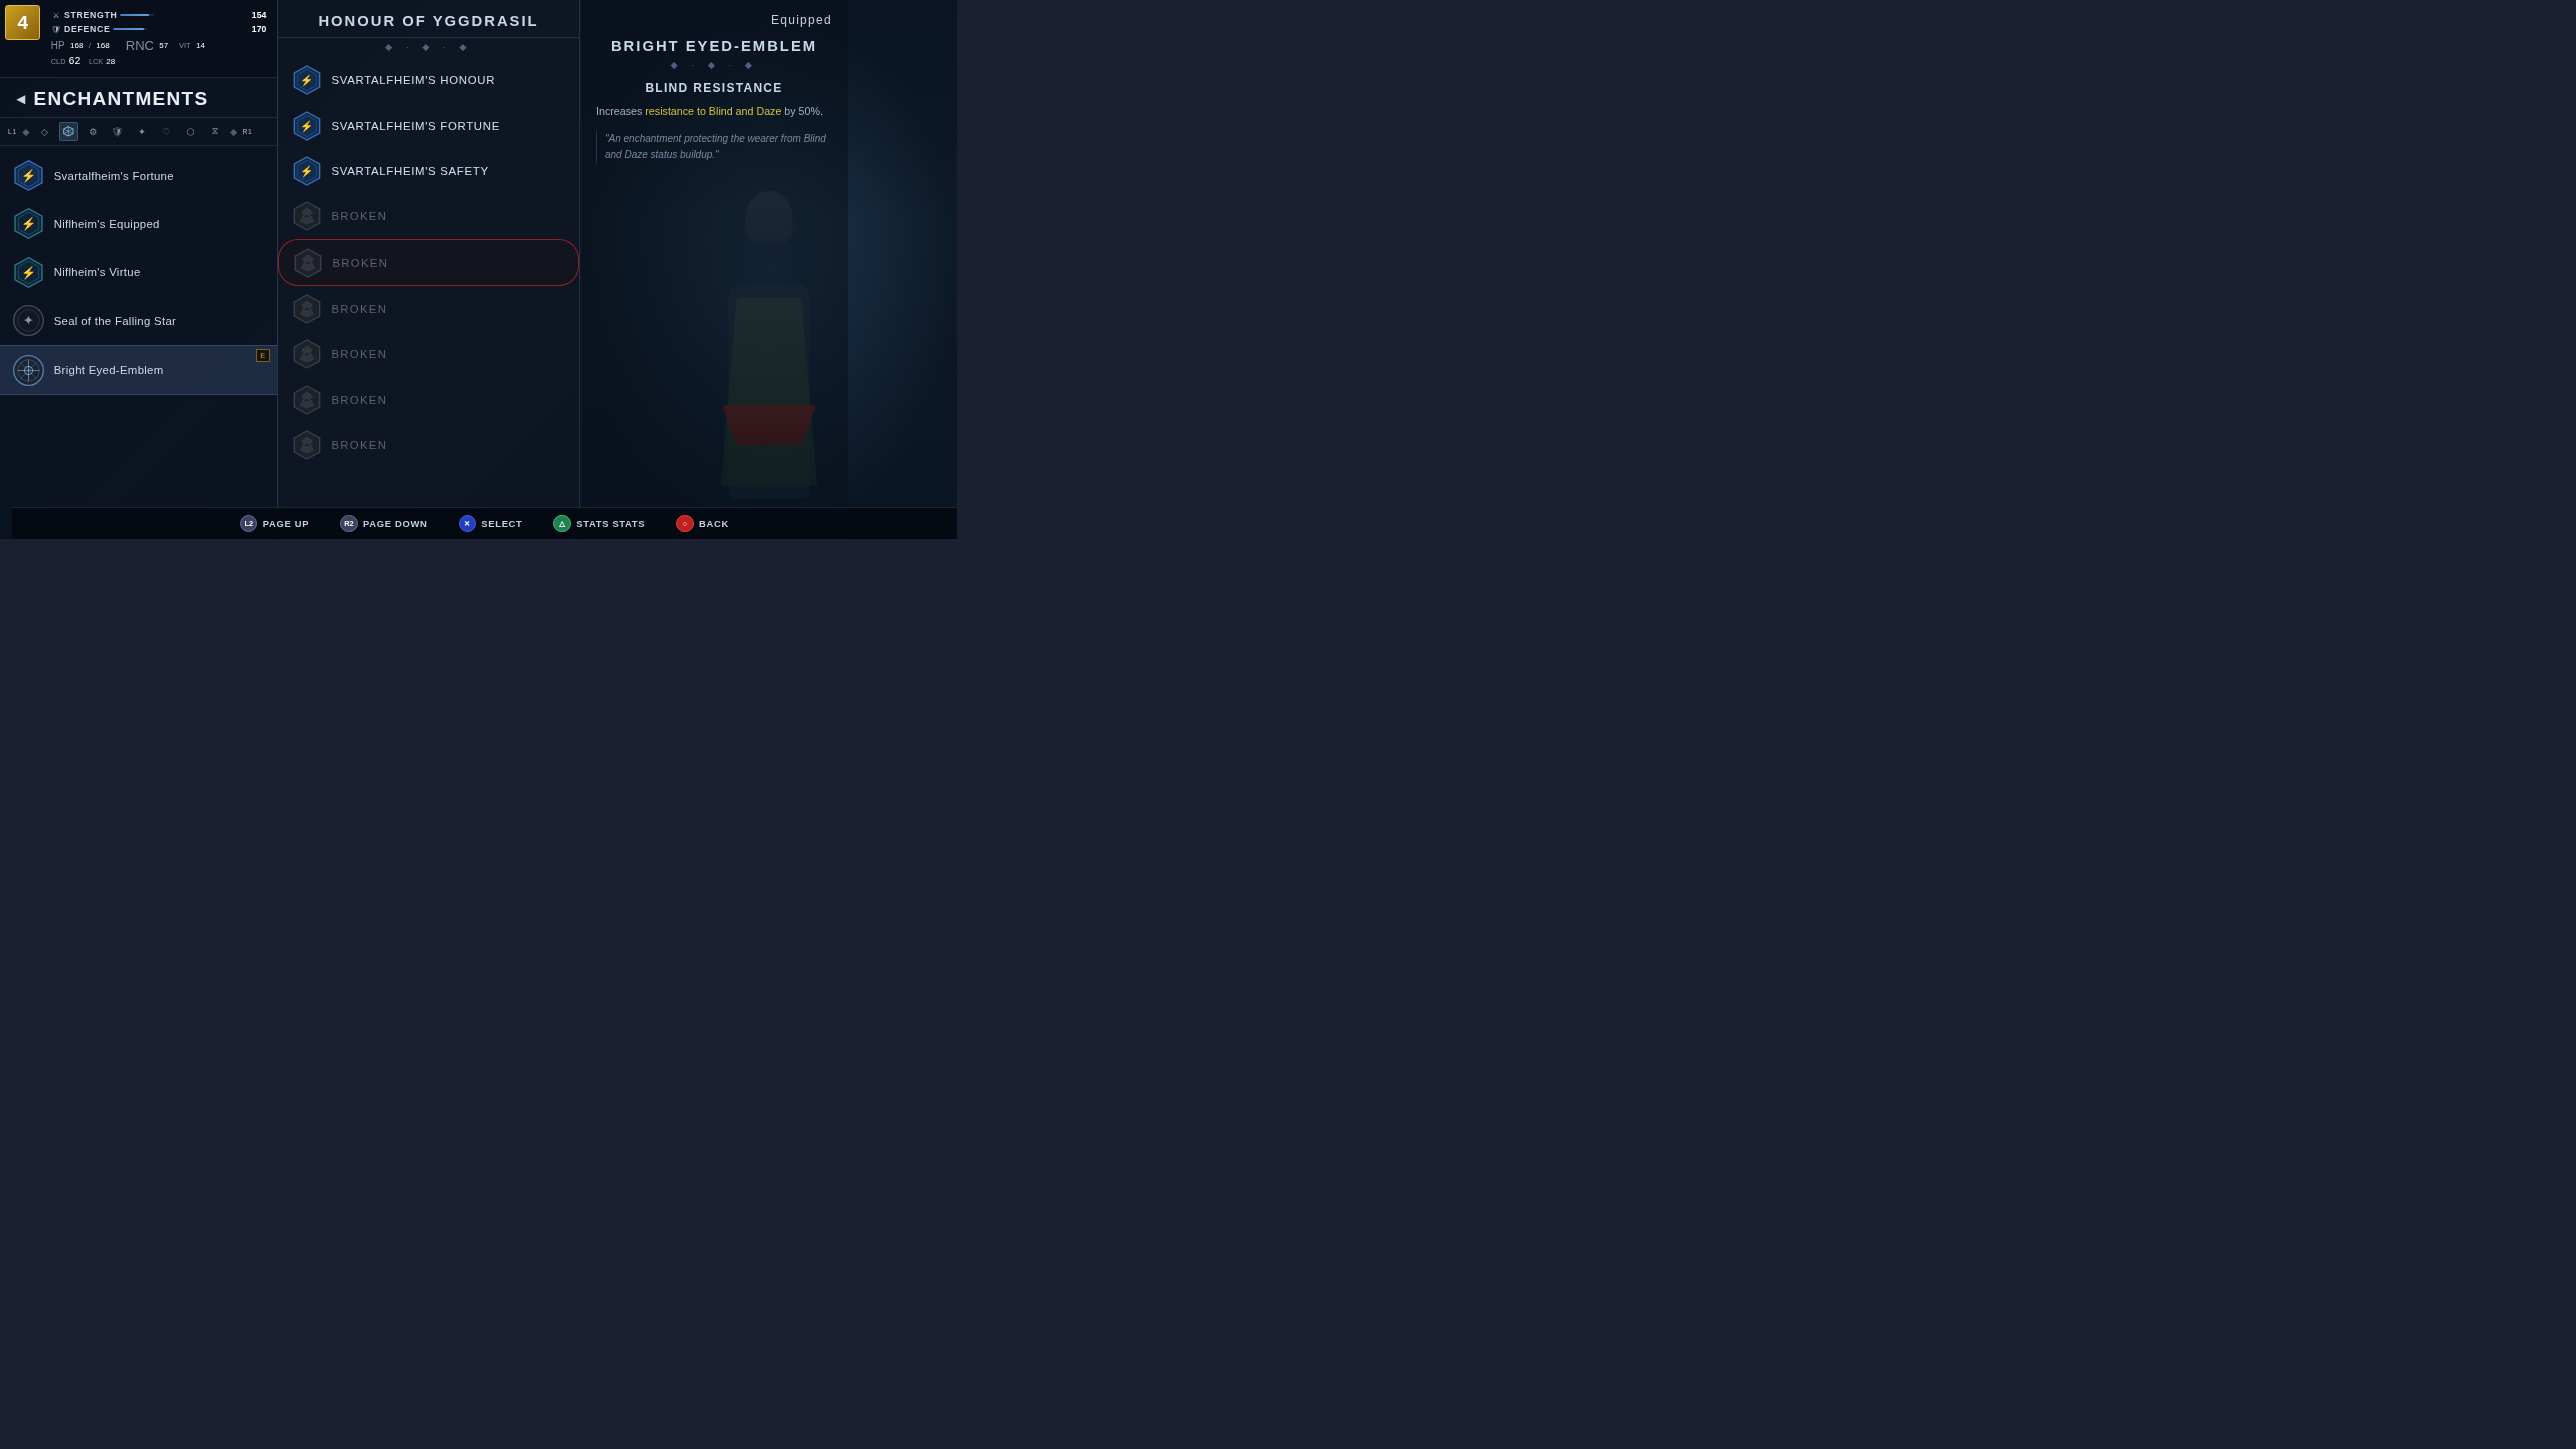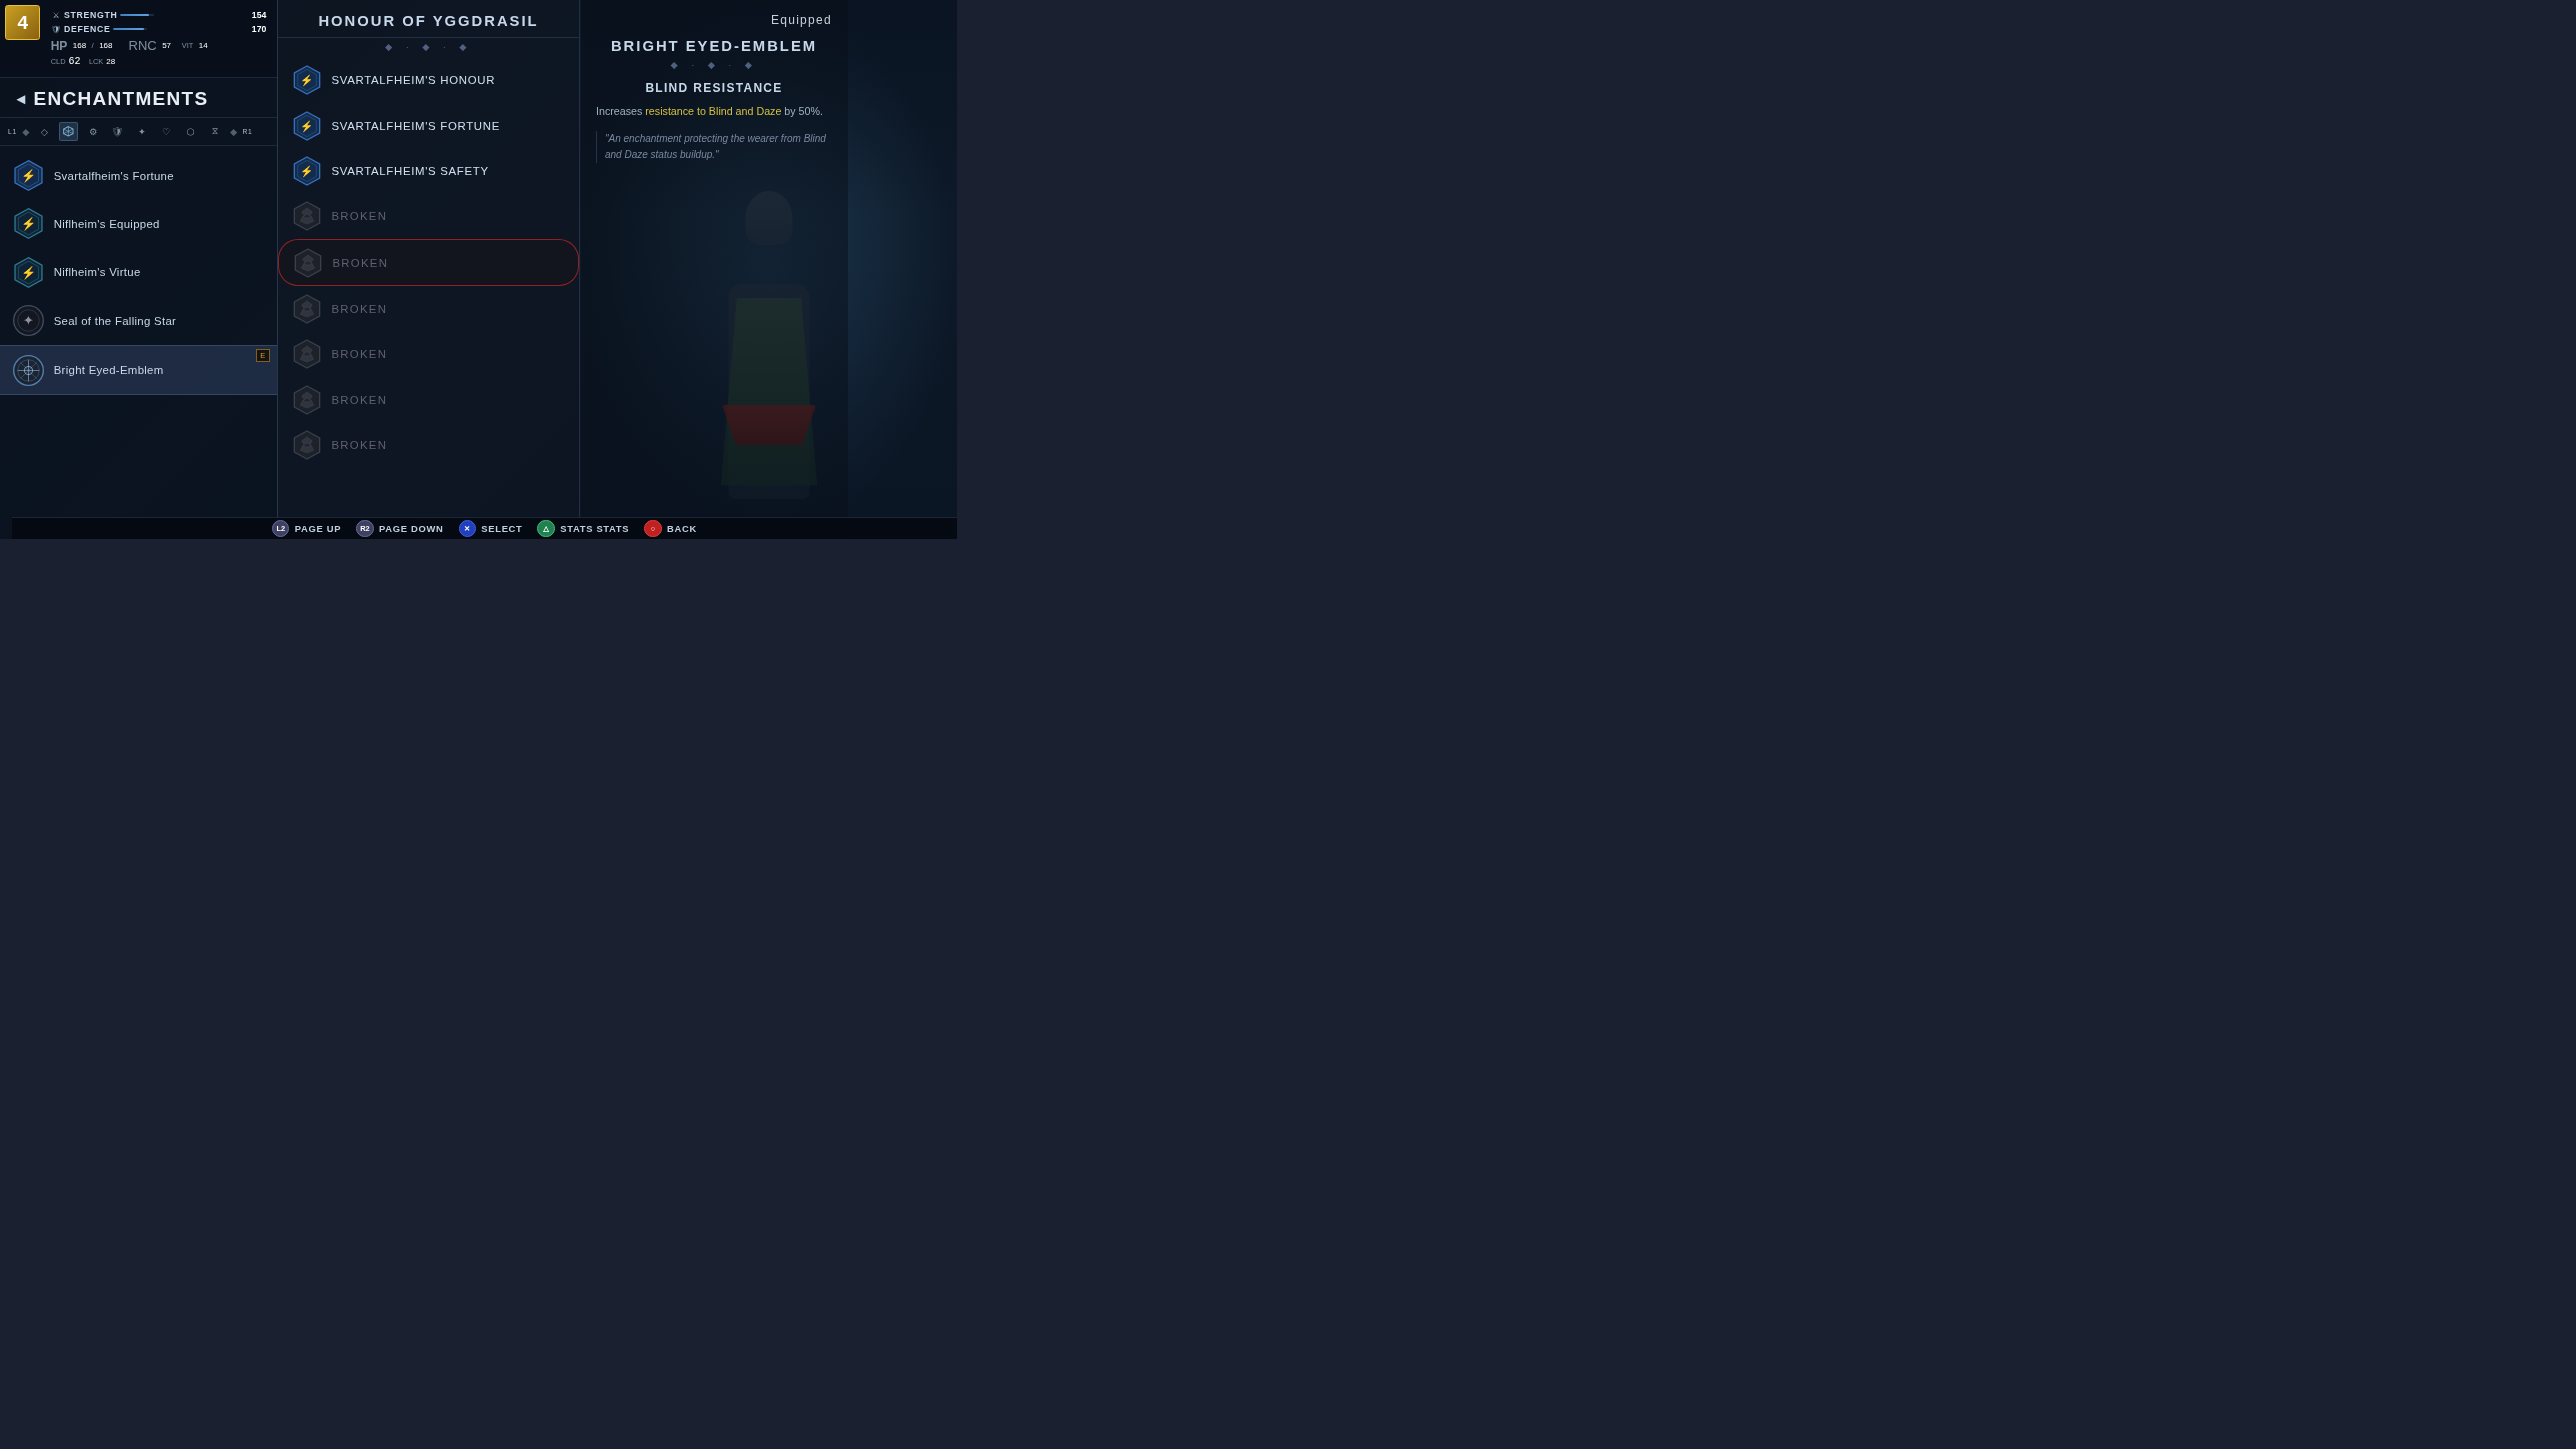--- a/index.html
+++ b/index.html
@@ -337,27 +337,27 @@
       border-left: 1.3px solid rgba(80,100,140,0.4);
       padding-left: 8px;
     }
 
     
     .bottom-bar {
       position: absolute;
       bottom: 0;
       left: 12px;
       right: 0;
-      height: 22px;
+      height: 32px;
       background: rgba(5, 10, 18, 0.95);
       border-top: 0.7px solid rgba(80,110,150,0.3);
       display: flex;
       align-items: center;
       justify-content: center;
-      gap: 15px;
+      gap: 31px;
     }
 
     .bottom-action {
       display: flex;
       align-items: center;
       gap: 5.4px;
     }
 
     .btn-circle {
       width: 17.4px;
@@ -430,21 +430,21 @@
     <div class="stats-full-row">
       <span class="stat-icon">🛡</span>
       <span class="stat-name">DEFENCE</span>
       <div class="stat-bar">
         <div class="stat-bar-fill" style="width:90%;"></div>
       </div>
       <span class="stat-value">170</span>
     </div>
 
     <div style="margin-left:40px; display:flex; gap:5.4px; align-items:center; padding: 2px 0;">
-      <span style="font-size:12px; font-weight:bold; color:#8090a0;">HP</span>
+      <span style="font-size:10px; font-weight:normal; color:#8090a0;">HP</span>
       <span style="font-size:8px; color:#fff;">168</span>
       <span style="font-size:8px; color:#8090a0;">/</span>
       <span style="font-size:8px; color:#fff;">168</span>
       <span style="font-size:13px; color:#8090a0; margin-left:10.7px;">RNC</span>
       <span style="font-size:8px; color:#fff;">57</span>
       <span style="font-size:7.4px; color:#8090a0; margin-left:5.4px;">VIT</span>
       <span style="font-size:8px; color:#fff;">14</span>
     </div>
     <div style="margin-left:40px; display:flex; gap:3px; align-items:center; padding: 1.3px 0;">
       <span style="font-size:7.4px; color:#8090a0;">CLD</span>

